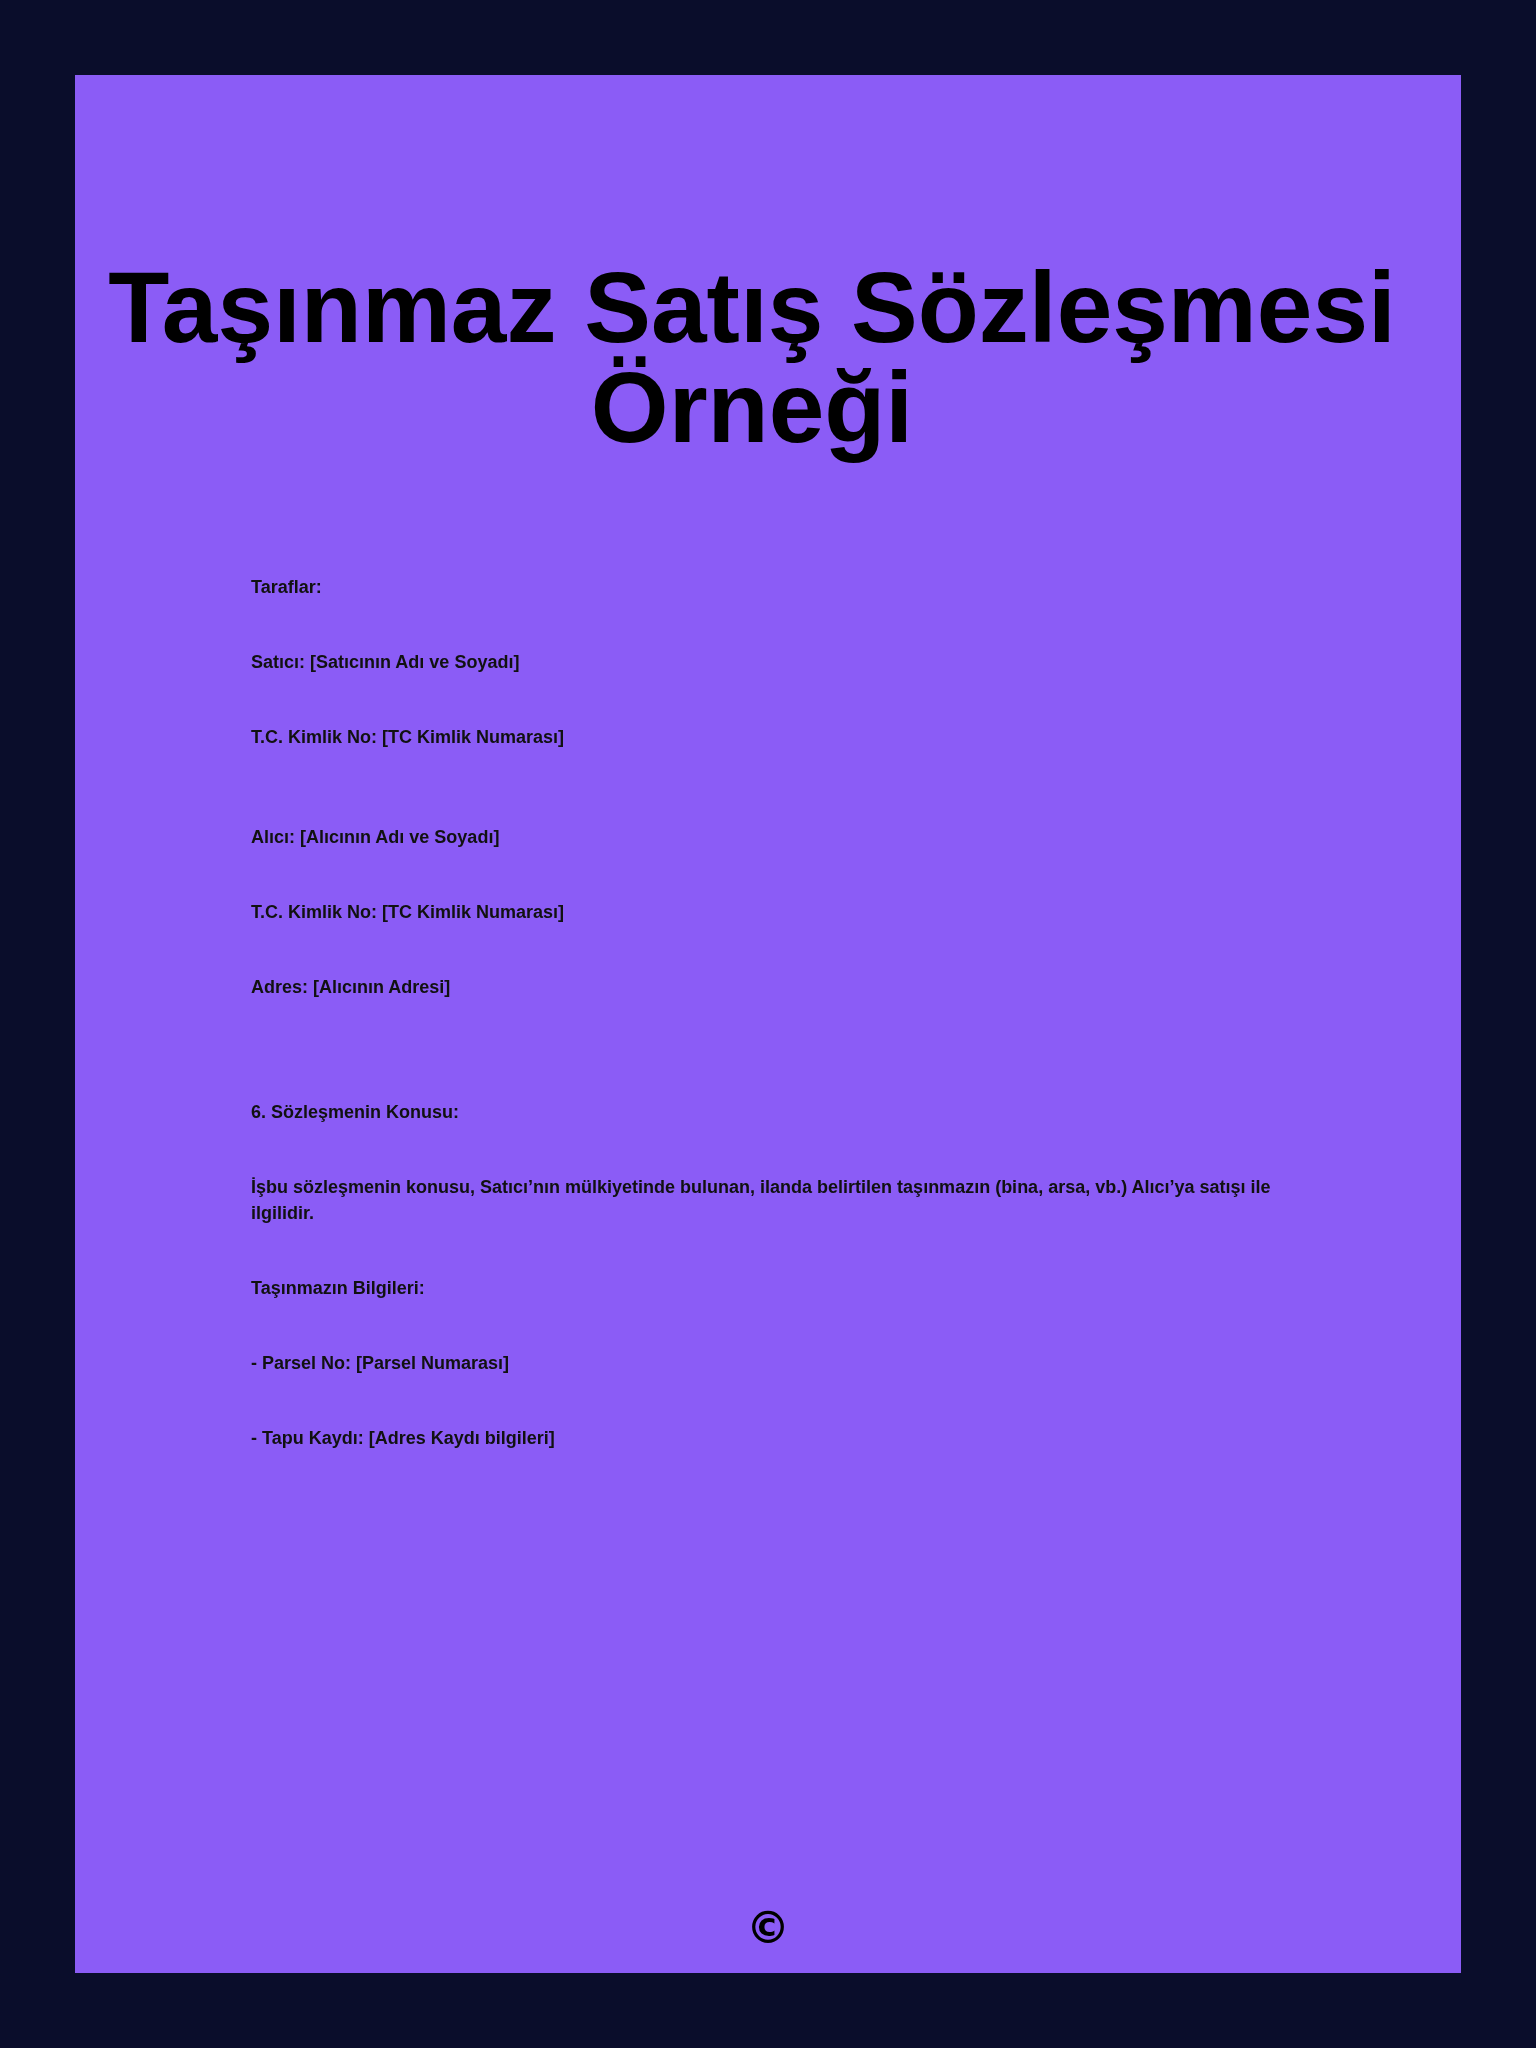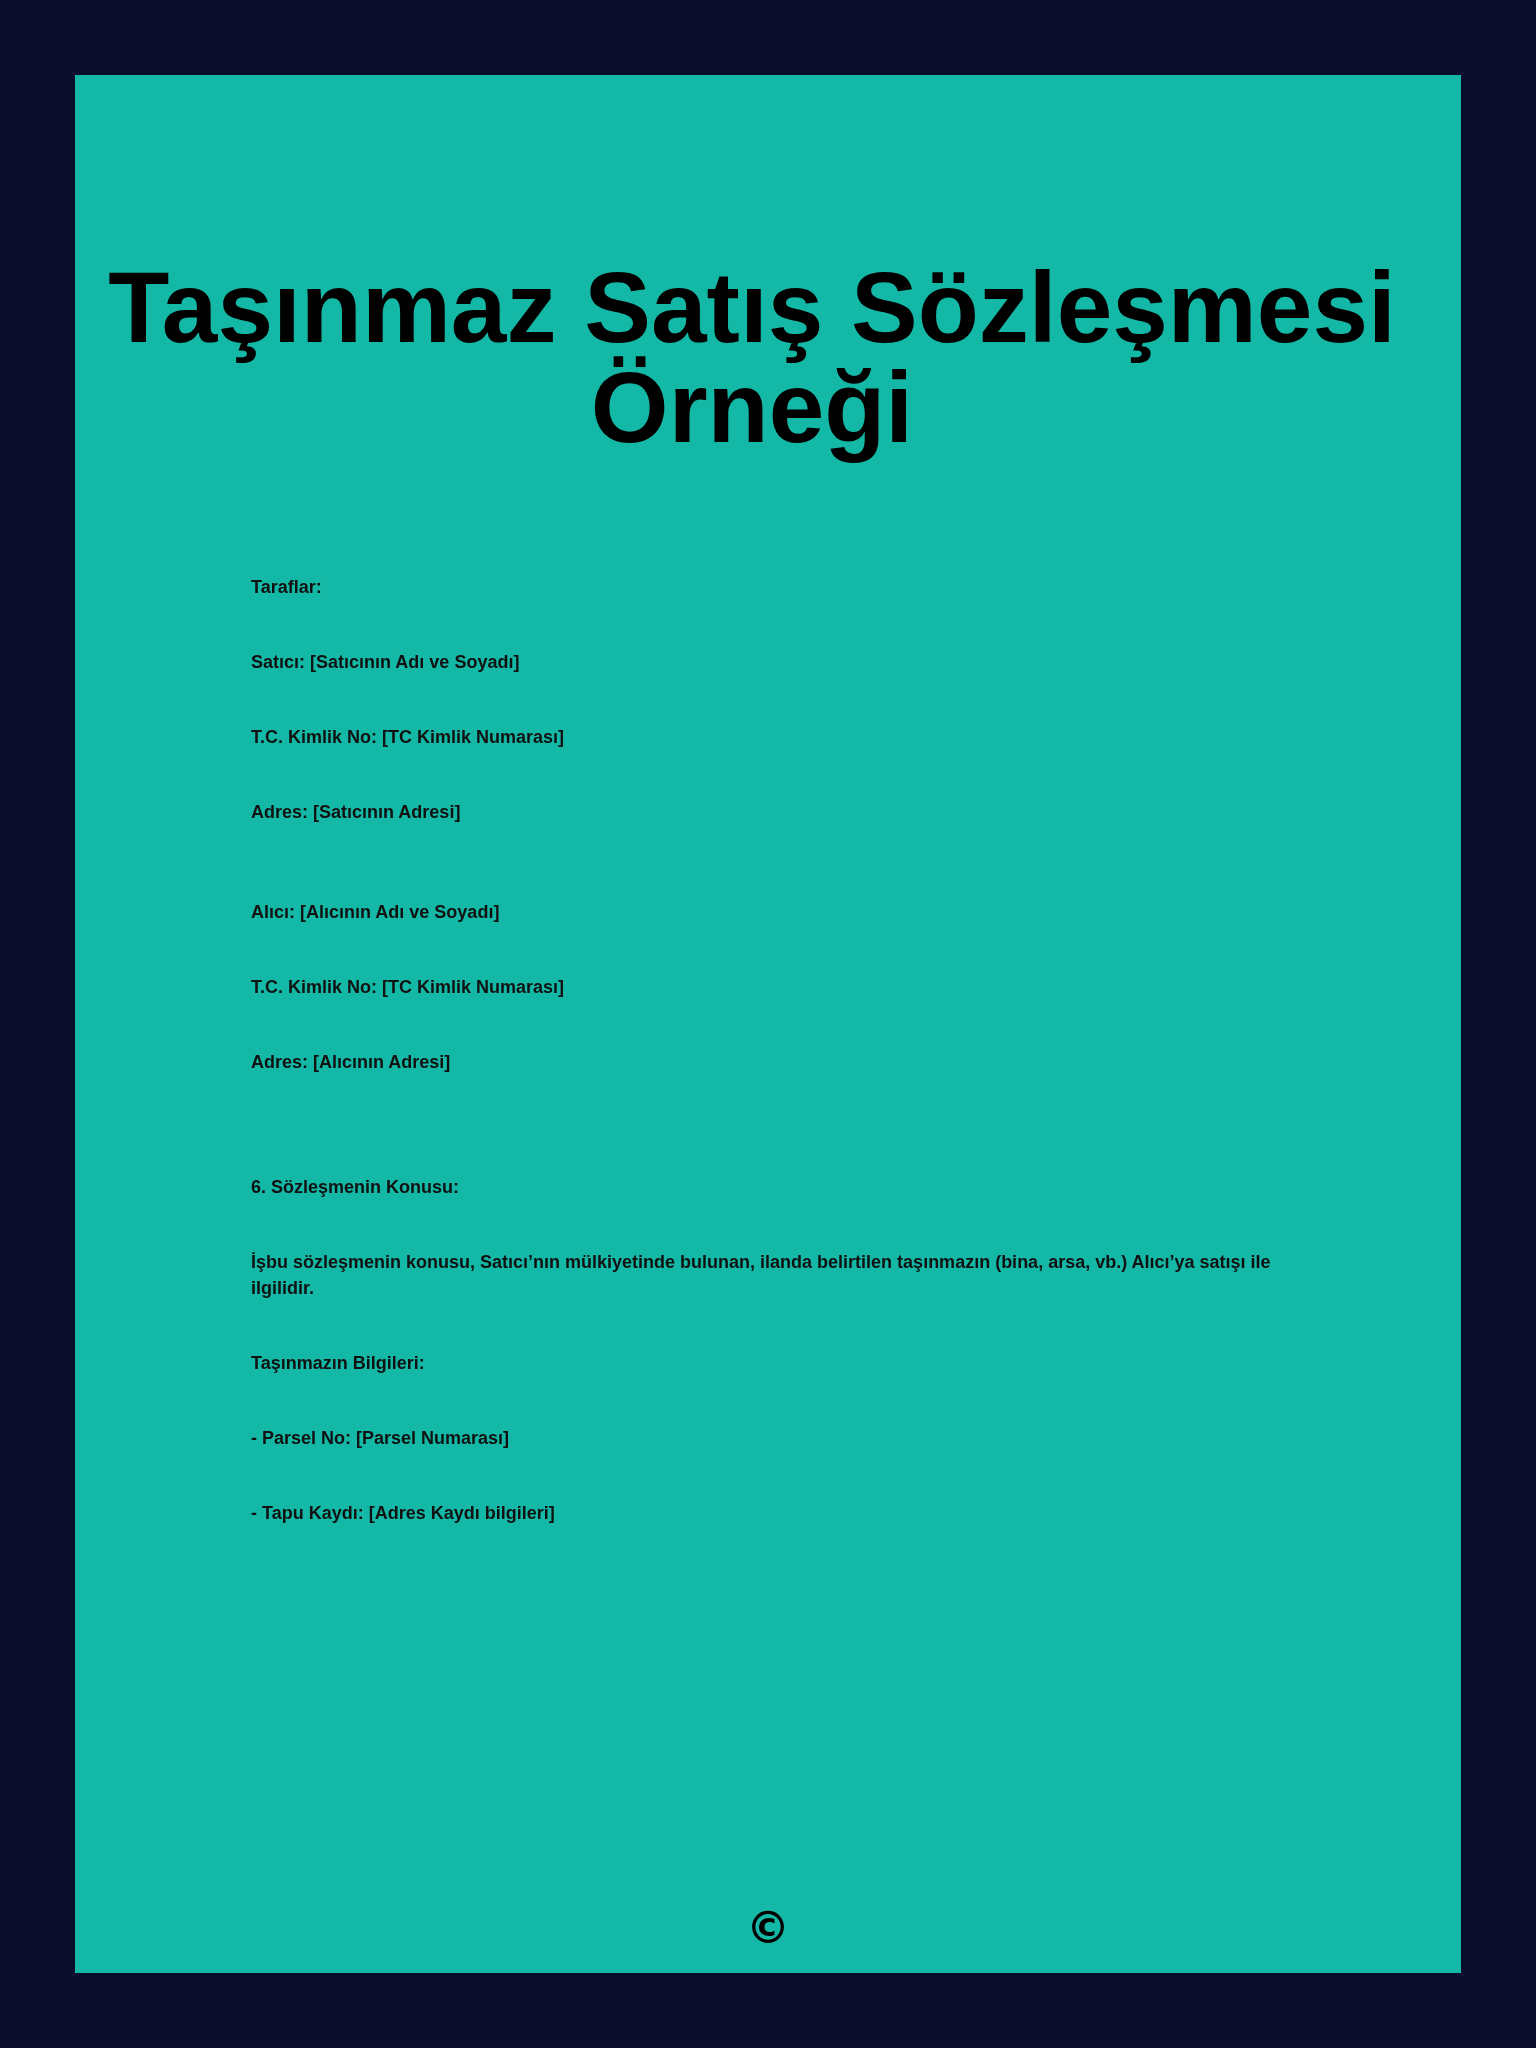--- a/index.html
+++ b/index.html
@@ -13,21 +13,21 @@
       position: relative;
       overflow: hidden;
       font-family: "Liberation Sans", sans-serif;
     }
     .page {
       position: absolute;
       left: 75px;
       top: 75px;
       width: 1386px;
       height: 1898px;
-      background: #14b8a6;
+      background: #8b5cf6;
     }
     .doc-title {
       position: absolute;
       left: 0;
       top: 182px;
       width: 1354px;
       margin: 0;
       text-align: center;
       font-family: "Liberation Sans", sans-serif;
       font-weight: 700;
@@ -72,21 +72,20 @@
 
 <div class="page">
   <h1 class="doc-title">Taşınmaz Satış Sözleşmesi Örneği</h1>
 
   <div class="doc-body">
     <div class="spacer"></div>
 
     <p>Taraflar:</p>
     <p>Satıcı: [Satıcının Adı ve Soyadı]</p>
     <p>T.C. Kimlik No: [TC Kimlik Numarası]</p>
-    <p>Adres: [Satıcının Adresi]</p>
     <div class="spacer"></div>
 
     <p>Alıcı: [Alıcının Adı ve Soyadı]</p>
     <p>T.C. Kimlik No: [TC Kimlik Numarası]</p>
     <p>Adres: [Alıcının Adresi]</p>
     <div class="spacer"></div>
 
     <div class="spacer"></div>
 
     <p>6. Sözleşmenin Konusu:</p>

